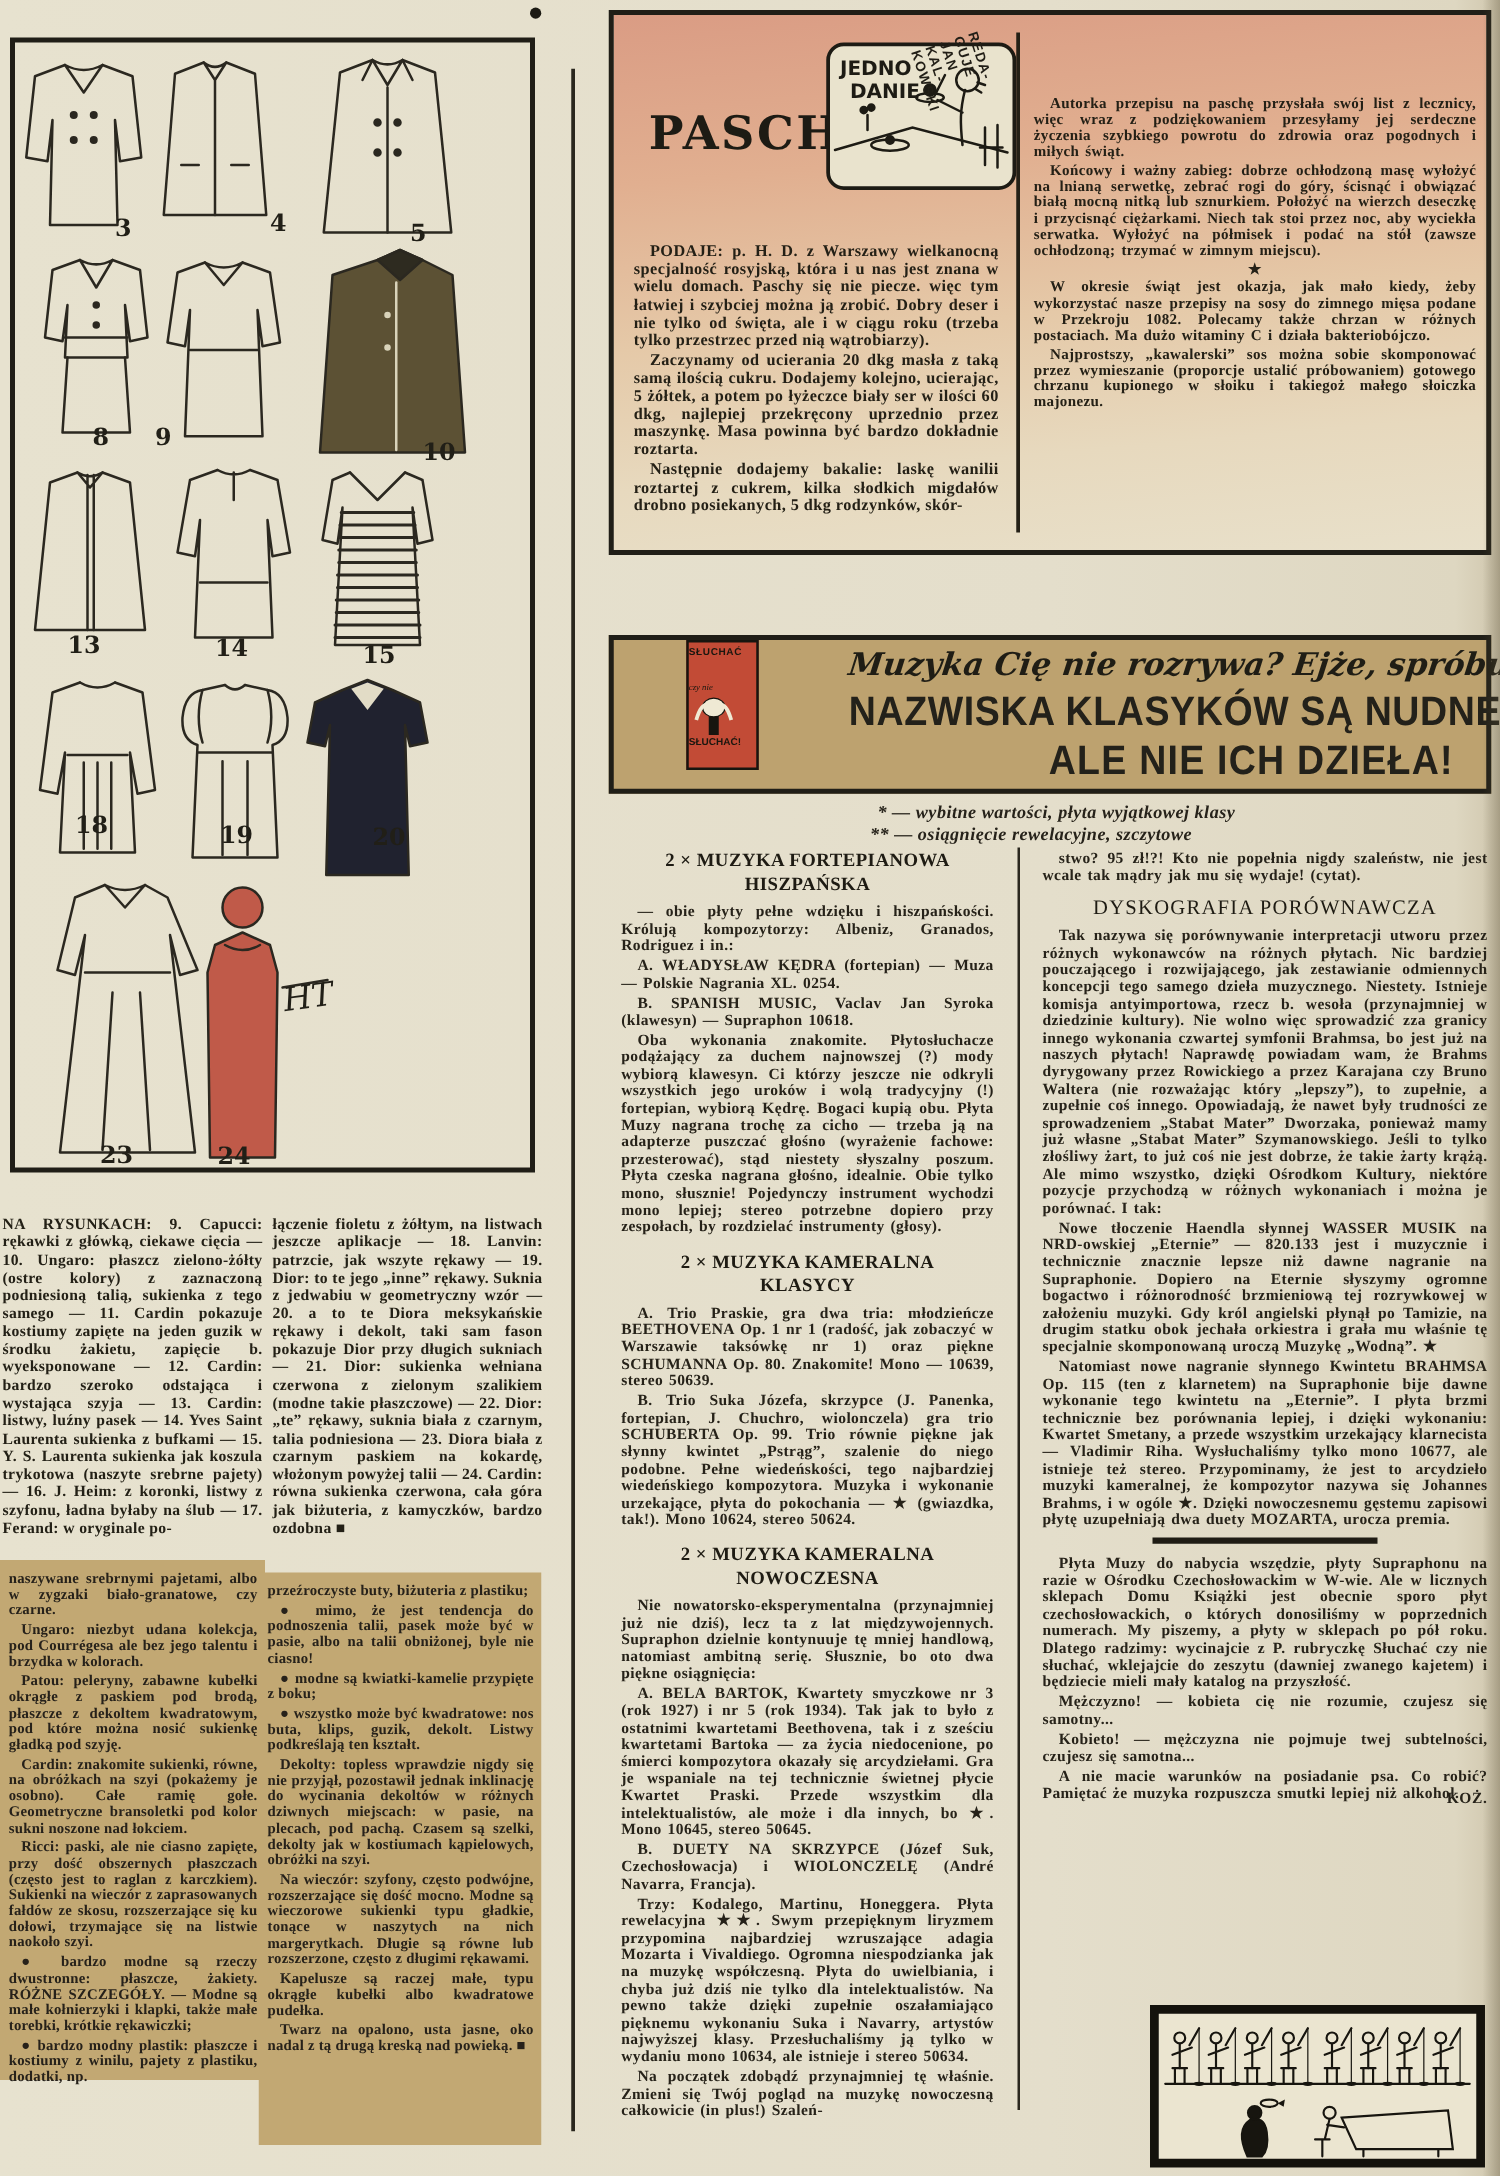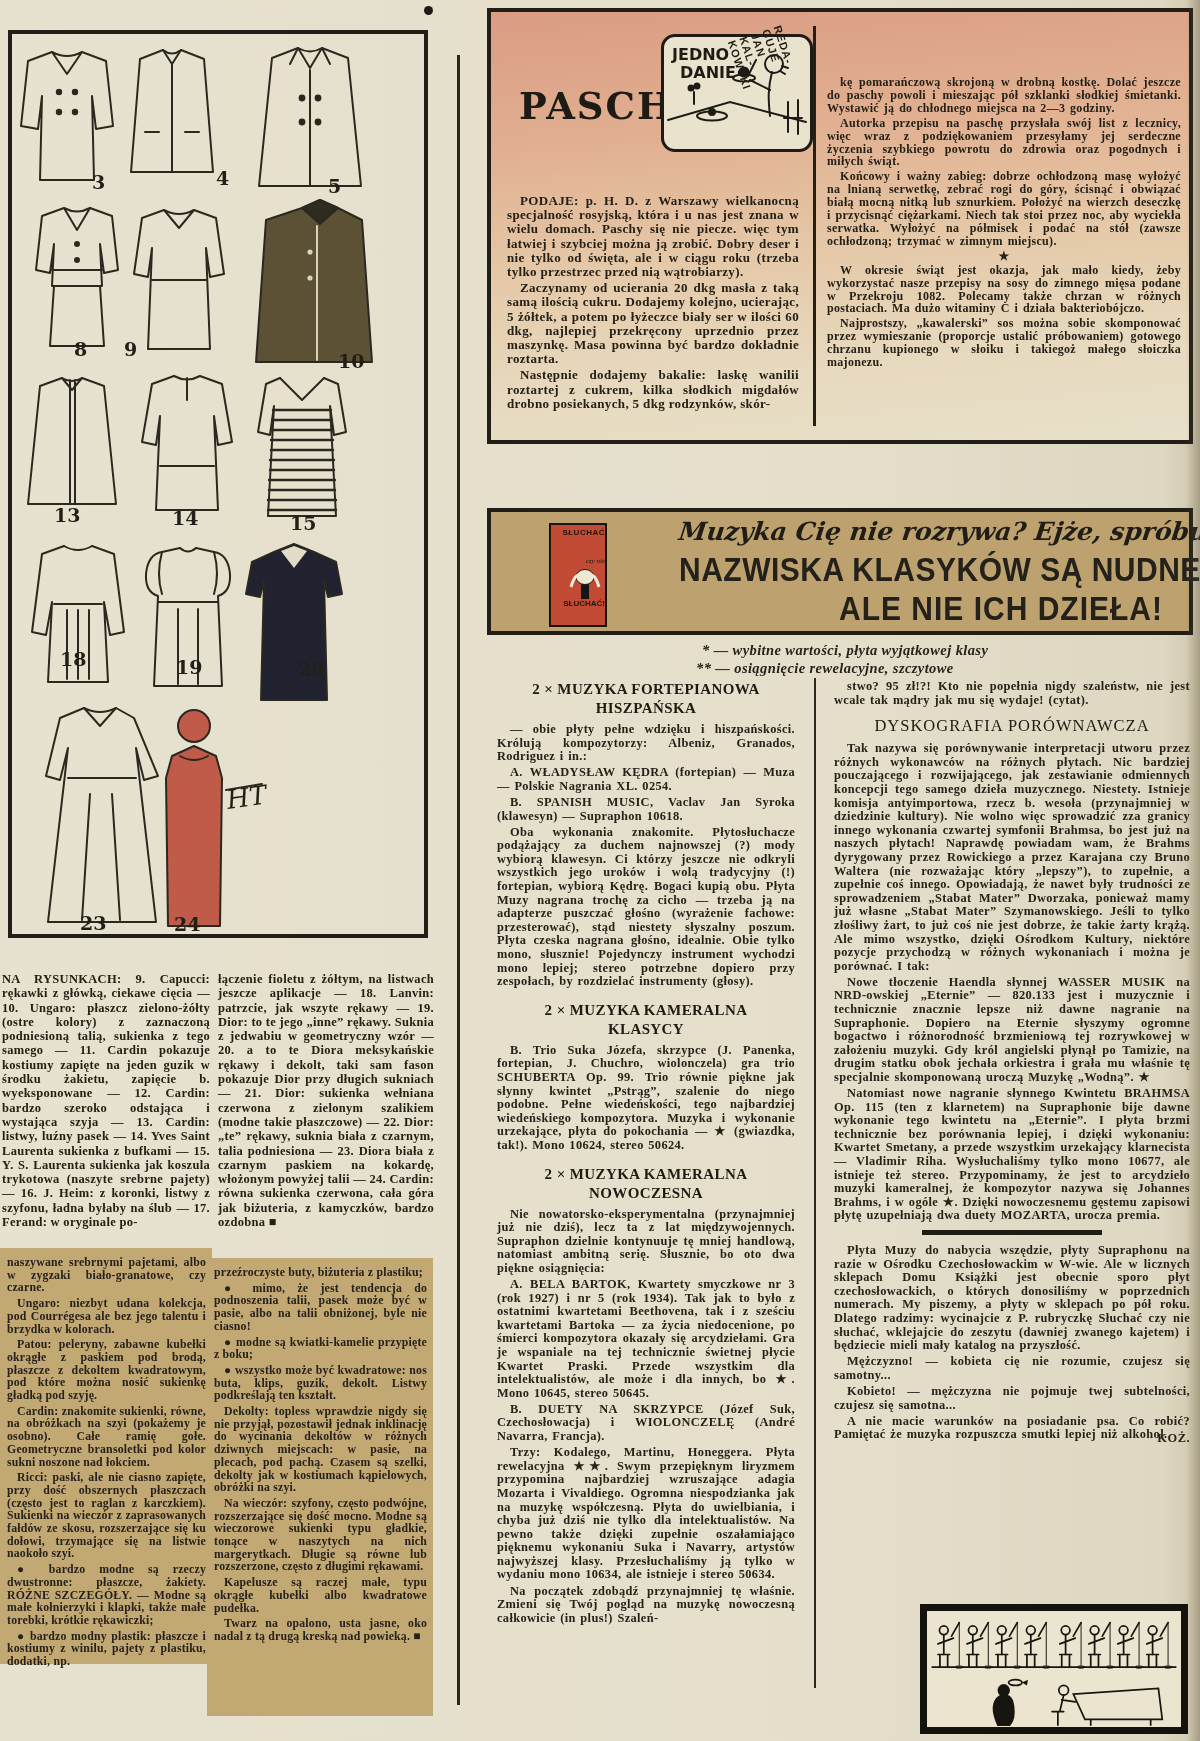--- a/index.html
+++ b/index.html
@@ -44,22 +44,22 @@
   .pascha .pcol{position:absolute;text-align:justify;color:#24201680;color:#242016;}
   .pascha .pcol.p1{left:16px;top:182px;width:292px;font-size:13px;line-height:14.2px;letter-spacing:.35px;}
   .pascha .pcol.p2{left:336px;top:64px;width:354px;font-size:12px;line-height:12.9px;letter-spacing:.3px;word-spacing:1.5px;}
   .pascha .pcol p{margin:0 0 2px 0;text-indent:13px;font-weight:bold;}
   .pascha .pcol p.star{text-align:center;text-indent:0;margin:1px 0;font-size:12px;}
   .pascha .inner-rule{position:absolute;left:322px;top:14px;bottom:14px;width:2.5px;background:#242016;}
 
   
   .banner{position:absolute;left:487px;top:508px;width:706px;height:127px;box-sizing:border-box;
       border:4px solid #201e17;background:#bda26f;}
-  .poster{position:absolute;left:58px;top:11px;width:58px;height:104px;background:#c24b36;
-      border:2.5px solid #17150f;box-sizing:border-box;text-align:right;overflow:hidden;}
+  .poster{position:absolute;left:58px;top:0;width:58px;height:104px;background:#c24b36;
+      border:2.5px solid #17150f;box-sizing:border-box;text-align:left;overflow:hidden;}
   .poster .t1{font-family:"Liberation Sans",sans-serif;font-weight:bold;font-size:8px;letter-spacing:.5px;color:#1a170f;margin-top:3px;}
   .poster .t2{font-family:Liberation Serif, serif;font-style:italic;font-size:7px;color:#1a170f;margin-top:20px;}
   .poster .t3{font-family:"Liberation Sans",sans-serif;font-weight:bold;font-size:8px;color:#1a170f;margin-top:-4px;}
   .b-script{position:absolute;left:188px;top:5px;width:496px;text-align:center;
       font-family:"DejaVu Serif",serif;font-style:italic;font-weight:bold;font-size:25px;
       transform:skewX(-7deg);color:#1f1d15;white-space:nowrap;}
   .b-line1{position:absolute;left:188px;top:41px;width:496px;text-align:center;
       font-family:"Liberation Sans",sans-serif;font-weight:bold;font-size:30px;
       letter-spacing:.5px;color:#23211a;transform:scale(1.0,1.1);white-space:nowrap;}
   .b-line2{position:absolute;right:26px;top:80px;font-family:"Liberation Sans",sans-serif;
@@ -230,21 +230,20 @@
       <span>KAL-</span>
       <span>KOWSKI</span>
     </div>
     <div class="inner-rule"></div>
     <div class="pcol p1">
       <p>PODAJE: p. H. D. z Warszawy wielkanocną specjalność rosyjską, która i u nas jest znana w wielu domach. Paschy się nie piecze. więc tym łatwiej i szybciej można ją zrobić. Dobry deser i nie tylko od święta, ale i w ciągu roku (trzeba tylko przestrzec przed nią wątrobiarzy).</p>
       <p>Zaczynamy od ucierania 20 dkg masła z taką samą ilością cukru. Dodajemy kolejno, ucierając, 5 żółtek, a potem po łyżeczce biały ser w ilości 60 dkg, najlepiej przekręcony uprzednio przez maszynkę. Masa powinna być bardzo dokładnie roztarta.</p>
       <p>Następnie dodajemy bakalie: laskę wanilii roztartej z cukrem, kilka słodkich migdałów drobno posiekanych, 5 dkg rodzynków, skór-</p>
     </div>
     <div class="pcol p2">
-      <p>kę pomarańczową skrojoną w drobną kostkę. Dolać jeszcze do paschy powoli i mieszając pół szklanki słodkiej śmietanki. Wystawić ją do chłodnego miejsca na 2—3 godziny.</p>
       <p>Autorka przepisu na paschę przysłała swój list z lecznicy, więc wraz z podziękowaniem przesyłamy jej serdeczne życzenia szybkiego powrotu do zdrowia oraz pogodnych i miłych świąt.</p>
       <p>Końcowy i ważny zabieg: dobrze ochłodzoną masę wyłożyć na lnianą serwetkę, zebrać rogi do góry, ścisnąć i obwiązać białą mocną nitką lub sznurkiem. Położyć na wierzch deseczkę i przycisnąć ciężarkami. Niech tak stoi przez noc, aby wyciekła serwatka. Wyłożyć na półmisek i podać na stół (zawsze ochłodzoną; trzymać w zimnym miejscu).</p>
       <p class="star">★</p>
       <p>W okresie świąt jest okazja, jak mało kiedy, żeby wykorzystać nasze przepisy na sosy do zimnego mięsa podane w Przekroju 1082. Polecamy także chrzan w różnych postaciach. Ma dużo witaminy C i działa bakteriobójczo.</p>
       <p>Najprostszy, „kawalerski” sos można sobie skomponować przez wymieszanie (proporcje ustalić próbowaniem) gotowego chrzanu kupionego w słoiku i takiegoż małego słoiczka majonezu.</p>
     </div>
   </section>
 
   <section class="banner">
     <div class="poster">
@@ -275,20 +274,21 @@
       <div>HISZPAŃSKA</div>
     </div>
     <p>— obie płyty pełne wdzięku i hiszpańskości. Królują kompozytorzy: Albeniz, Granados, Rodriguez i in.:</p>
     <p>A. WŁADYSŁAW KĘDRA (fortepian) — Muza — Polskie Nagrania XL. 0254.</p>
     <p>B. SPANISH MUSIC, Vaclav Jan Syroka (klawesyn) — Supraphon 10618.</p>
     <p>Oba wykonania znakomite. Płytosłuchacze podążający za duchem najnowszej (?) mody wybiorą klawesyn. Ci którzy jeszcze nie odkryli wszystkich jego uroków i wolą tradycyjny (!) fortepian, wybiorą Kędrę. Bogaci kupią obu. Płyta Muzy nagrana trochę za cicho — trzeba ją na adapterze puszczać głośno (wyrażenie fachowe: przesterować), stąd niestety słyszalny poszum. Płyta czeska nagrana głośno, idealnie. Obie tylko mono, słusznie! Pojedynczy instrument wychodzi mono lepiej; stereo potrzebne dopiero przy zespołach, by rozdzielać instrumenty (głosy).</p>
     <div class="mh">
       <div>2 × MUZYKA KAMERALNA</div>
       <div>KLASYCY</div>
     </div>
+    <p>A. Trio Praskie, gra dwa tria: młodzieńcze BEETHOVENA Op. 1 nr 1 (radość, jak zobaczyć w Warszawie taksówkę nr 1) oraz piękne SCHUMANNA Op. 80. Znakomite! Mono — 10639, stereo 50639.</p>
     <p>B. Trio Suka Józefa, skrzypce (J. Panenka, fortepian, J. Chuchro, wiolonczela) gra trio SCHUBERTA Op. 99. Trio równie piękne jak słynny kwintet „Pstrąg”, szalenie do niego podobne. Pełne wiedeńskości, tego najbardziej wiedeńskiego kompozytora. Muzyka i wykonanie urzekające, płyta do pokochania — ★ (gwiazdka, tak!). Mono 10624, stereo 50624.</p>
     <div class="mh">
       <div>2 × MUZYKA KAMERALNA</div>
       <div>NOWOCZESNA</div>
     </div>
     <p>Nie nowatorsko-eksperymentalna (przynajmniej już nie dziś), lecz ta z lat międzywojennych. Supraphon dzielnie kontynuuje tę mniej handlową, natomiast ambitną serię. Słusznie, bo oto dwa piękne osiągnięcia:</p>
     <p>A. BELA BARTOK, Kwartety smyczkowe nr 3 (rok 1927) i nr 5 (rok 1934). Tak jak to było z ostatnimi kwartetami Beethovena, tak i z sześciu kwartetami Bartoka — za życia niedocenione, po śmierci kompozytora okazały się arcydziełami. Gra je wspaniale na tej technicznie świetnej płycie Kwartet Praski. Przede wszystkim dla intelektualistów, ale może i dla innych, bo ★. Mono 10645, stereo 50645.</p>
     <p>B. DUETY NA SKRZYPCE (Józef Suk, Czechosłowacja) i WIOLONCZELĘ (André Navarra, Francja).</p>
     <p>Trzy: Kodalego, Martinu, Honeggera. Płyta rewelacyjna ★★. Swym przepięknym liryzmem przypomina najbardziej wzruszające adagia Mozarta i Vivaldiego. Ogromna niespodzianka jak na muzykę współczesną. Płyta do uwielbiania, i chyba już dziś nie tylko dla intelektualistów. Na pewno także dzięki zupełnie oszałamiająco pięknemu wykonaniu Suka i Navarry, artystów najwyższej klasy. Przesłuchaliśmy ją tylko w wydaniu mono 10634, ale istnieje i stereo 50634.</p>
     <p>Na początek zdobądź przynajmniej tę właśnie. Zmieni się Twój pogląd na muzykę nowoczesną całkowicie (in plus!) Szaleń-</p>

